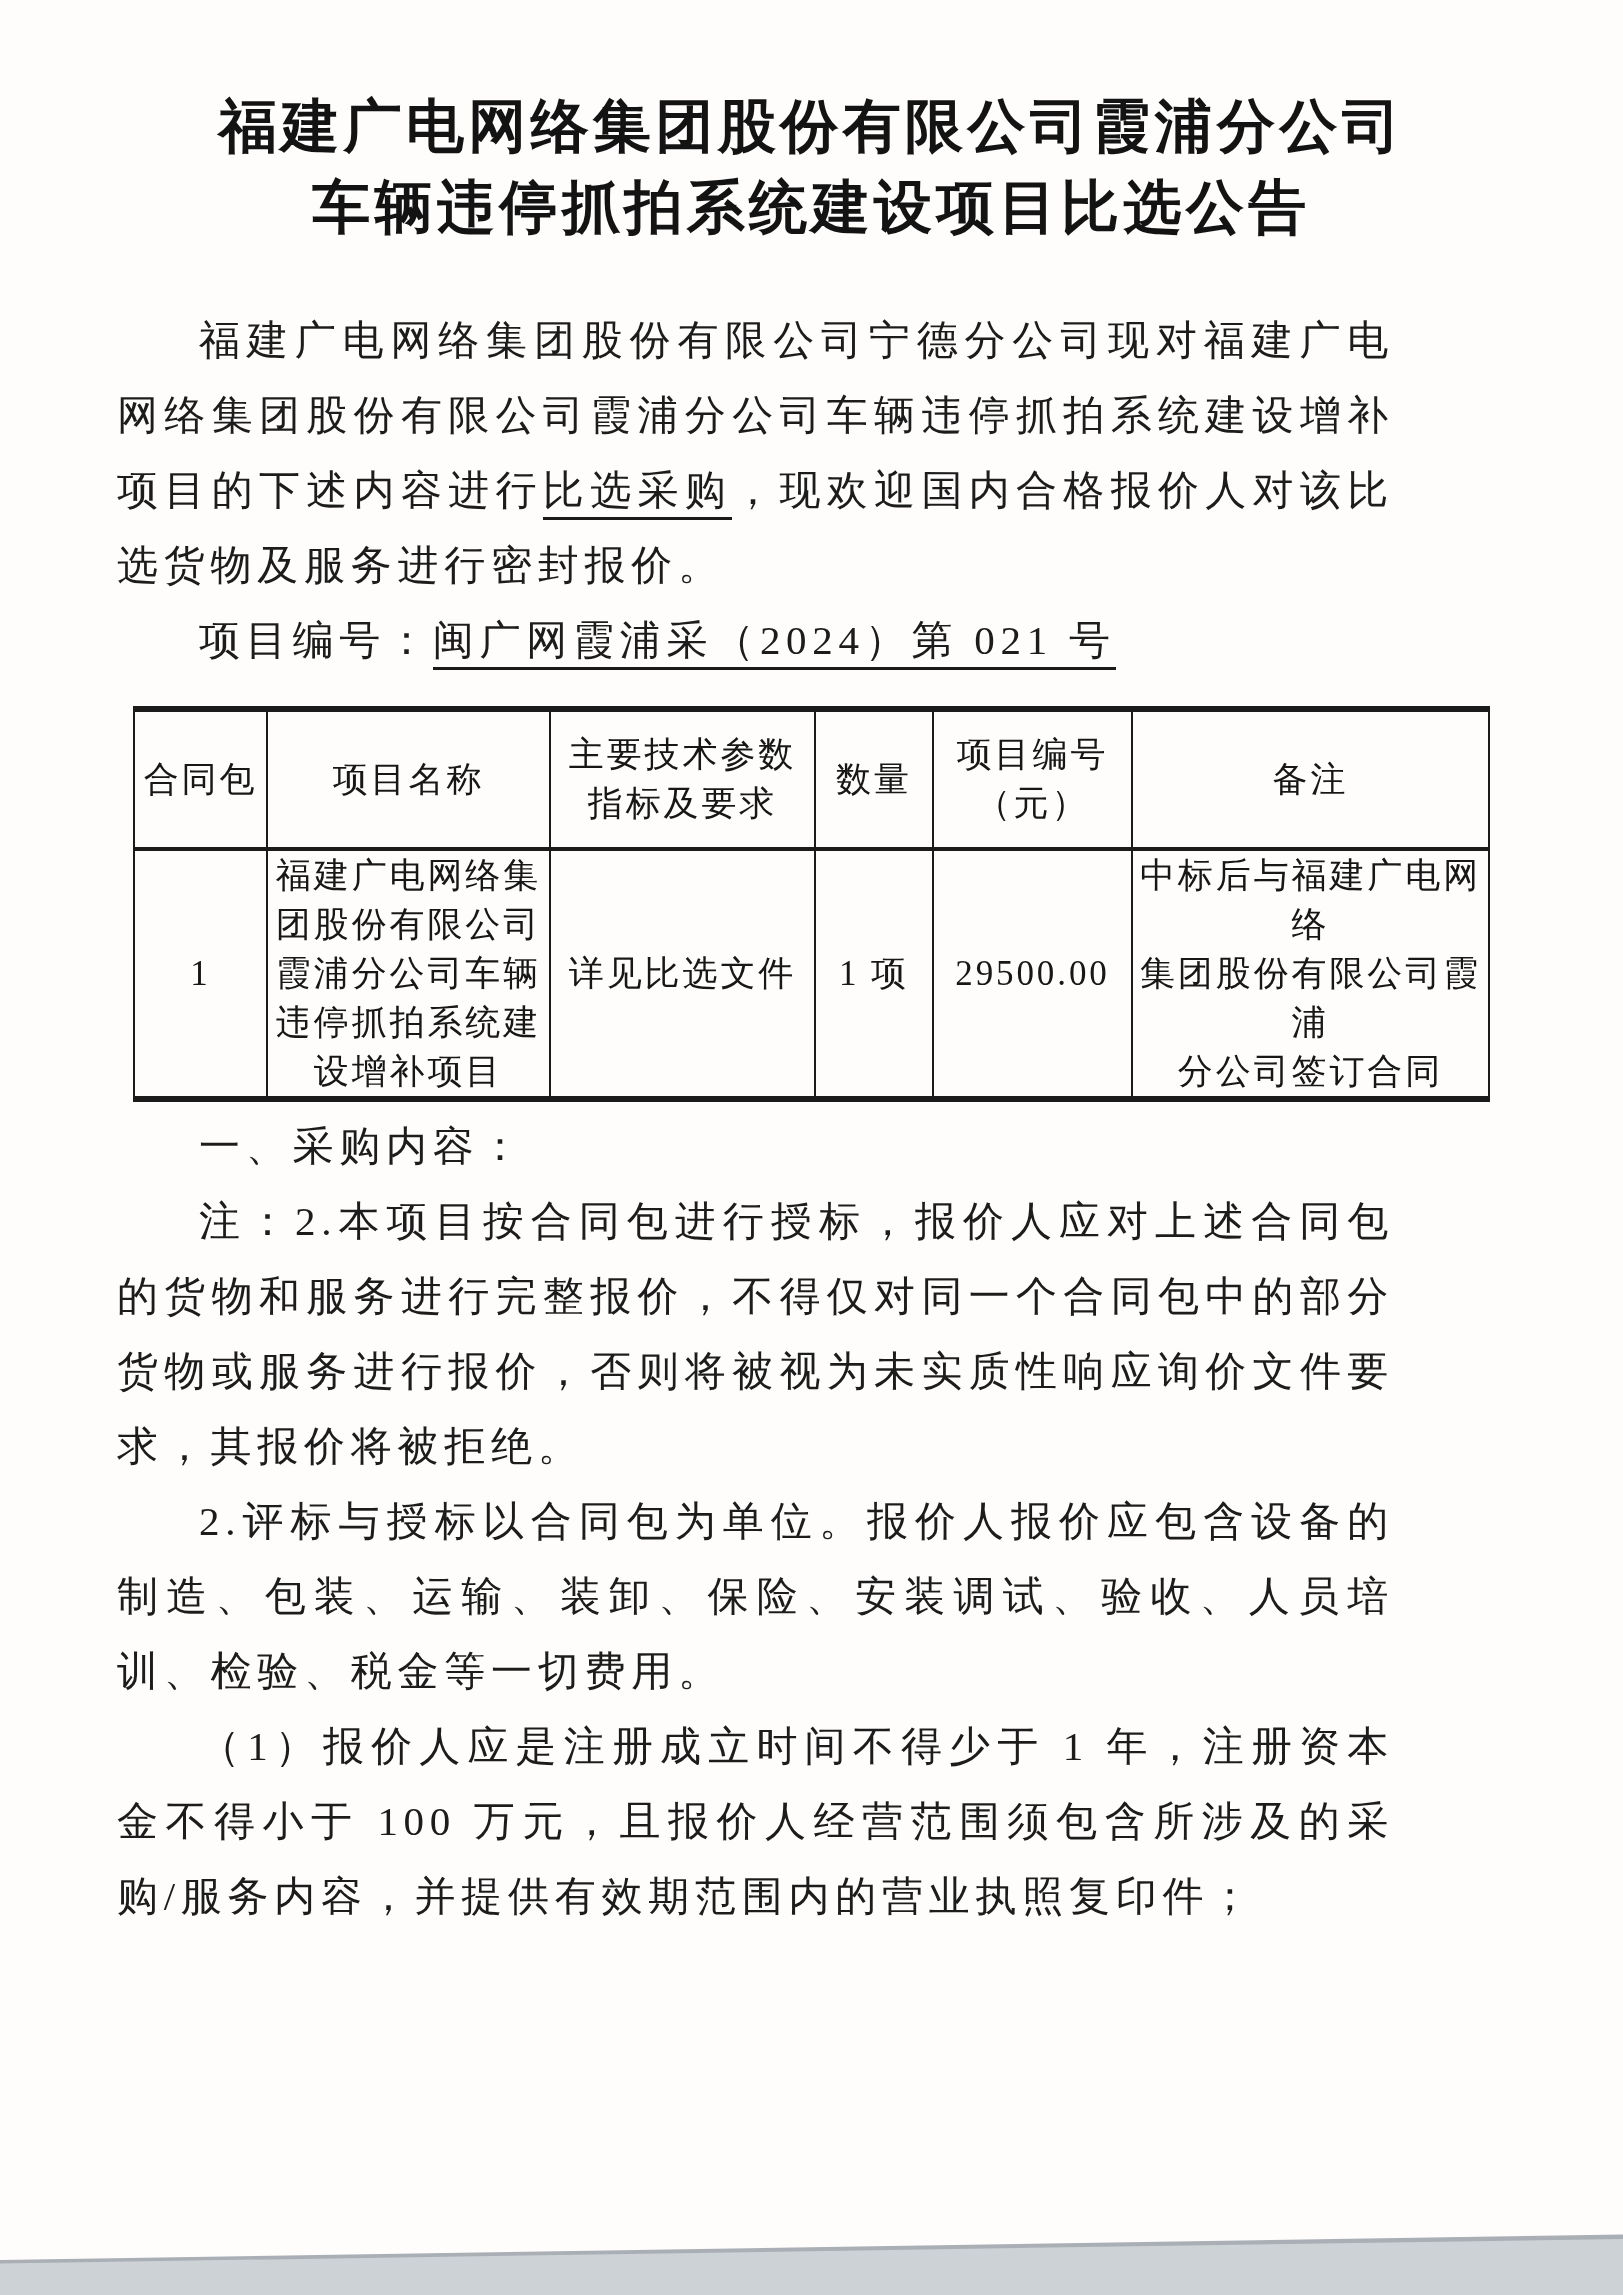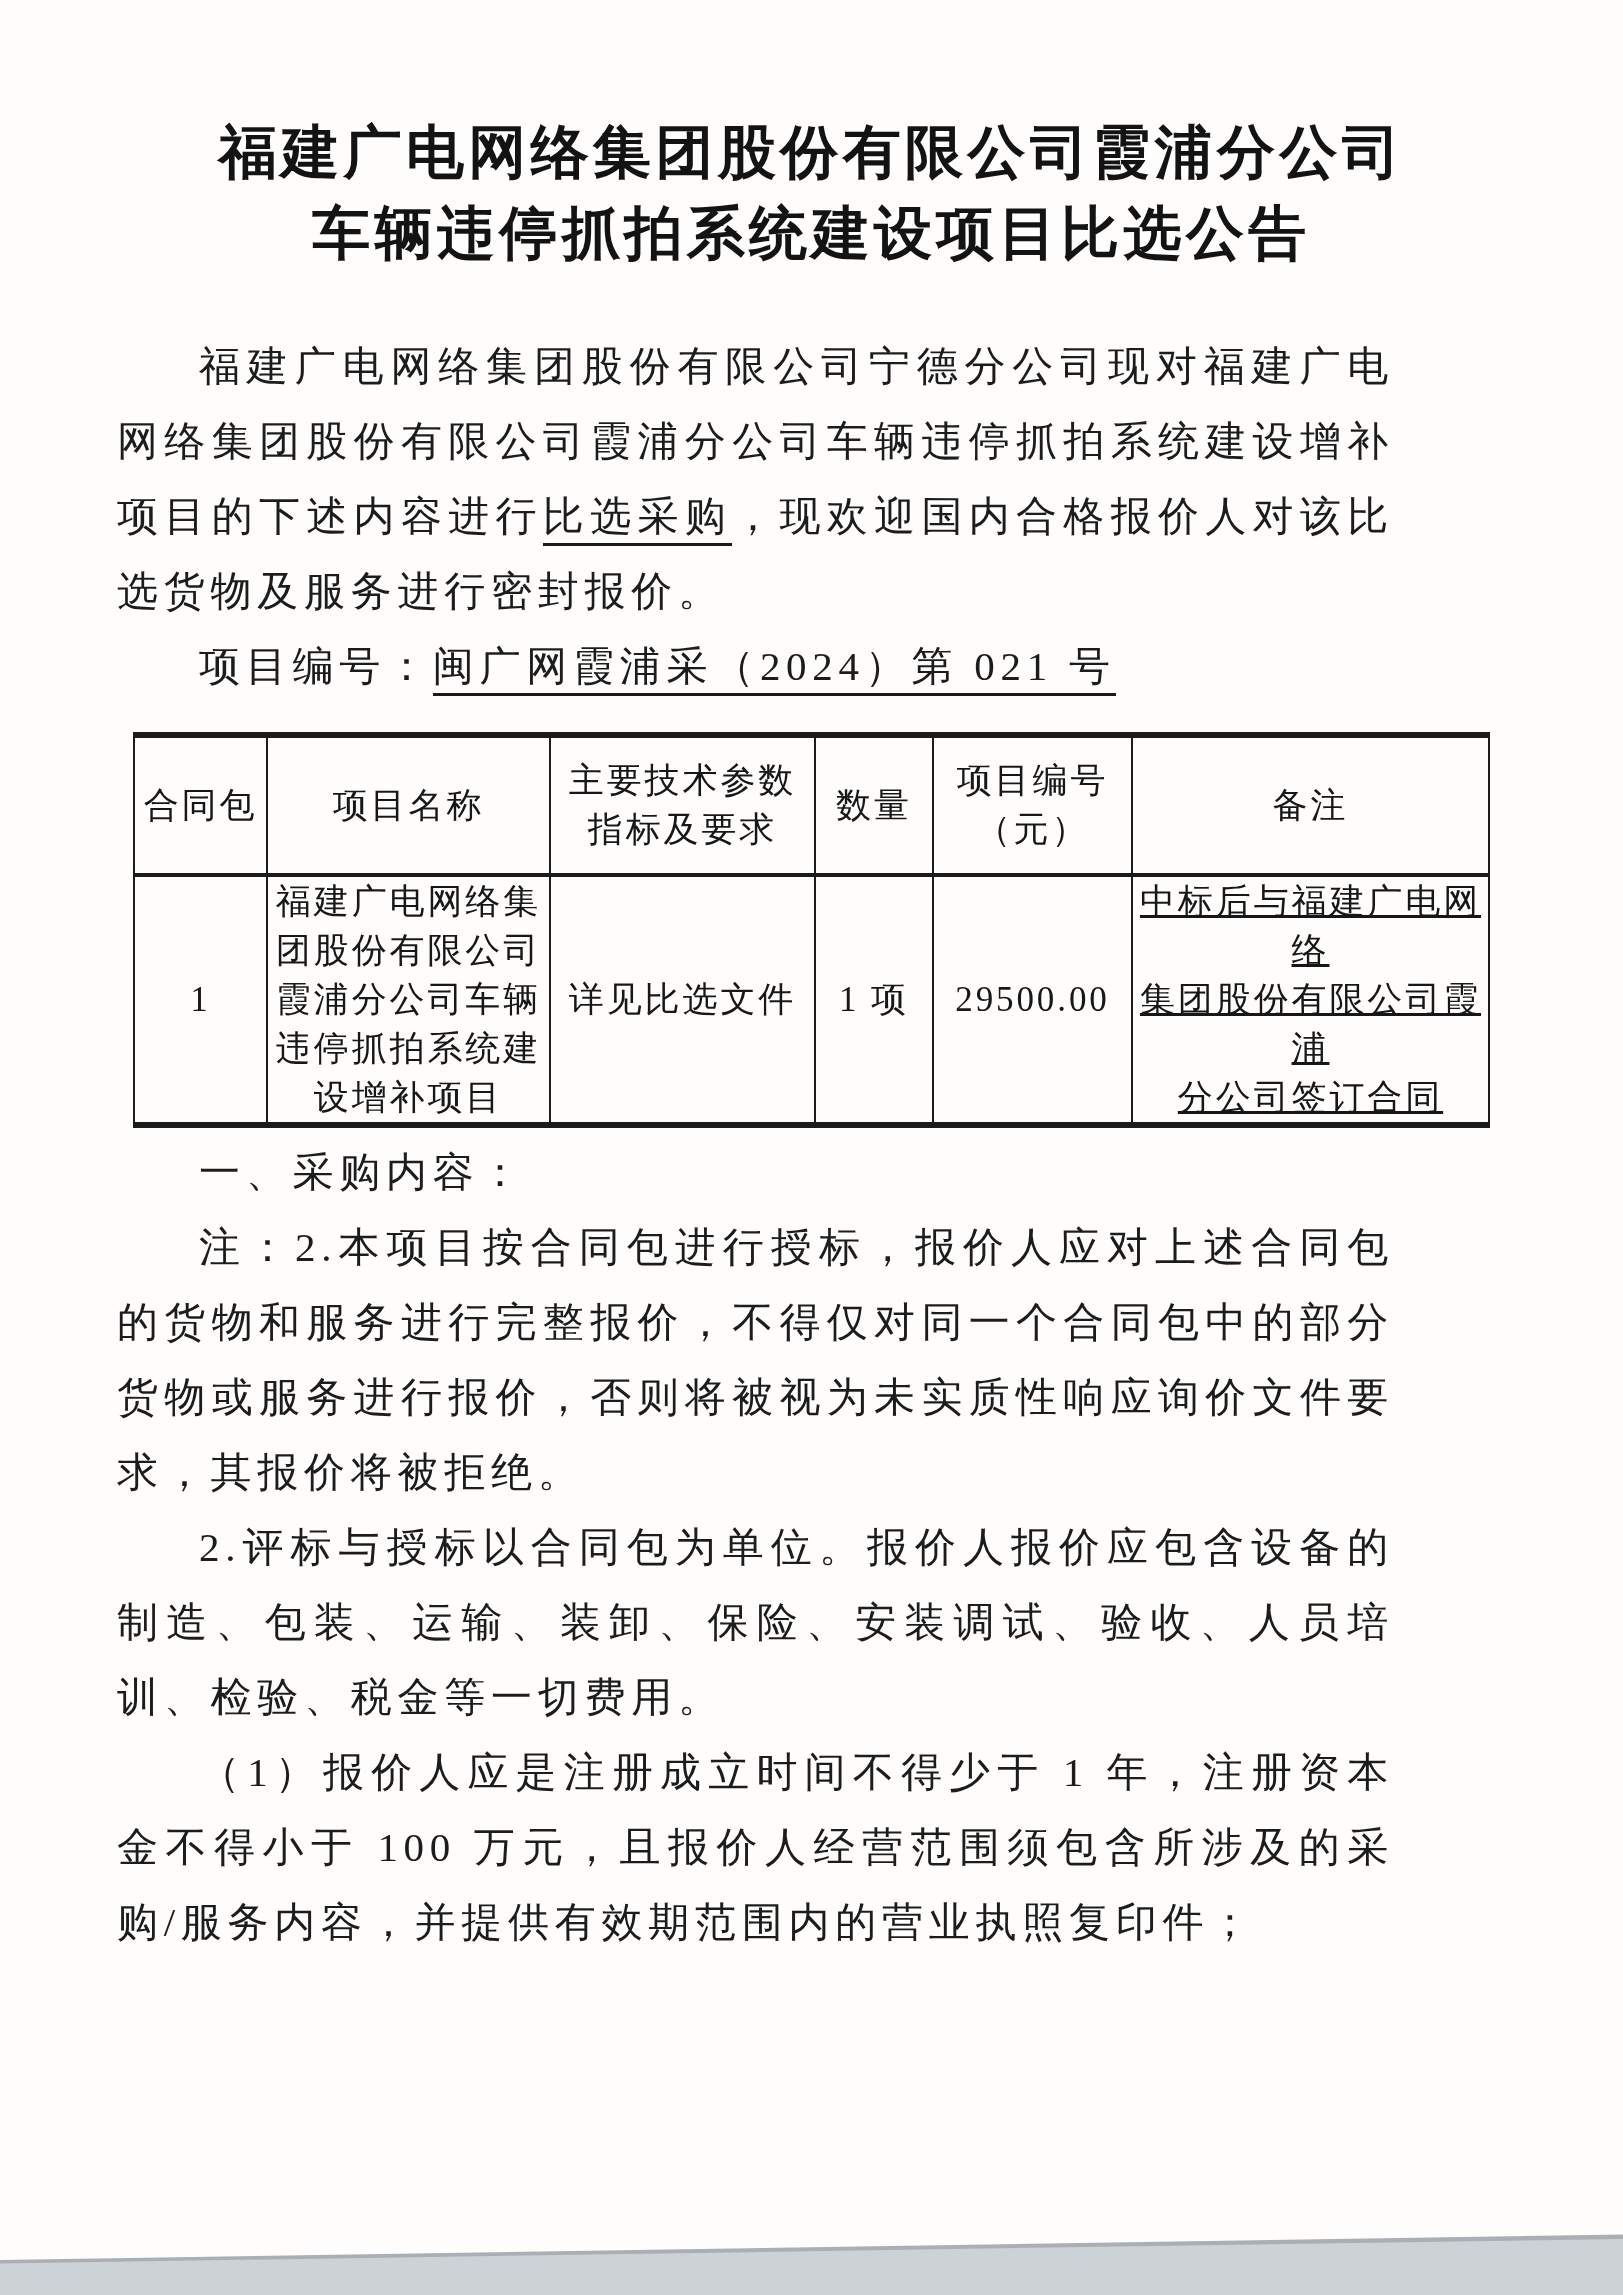--- a/index.html
+++ b/index.html
@@ -9,21 +9,21 @@
     height: 2295px;
     background: #fefefec;
     background-color: #fefdfc;
     overflow: hidden;
     font-family: "Liberation Serif", "DejaVu Serif", serif;
     color: #1a1a1a;
   }
   
   .doc-title {
     margin: 0;
-    padding-top: 112px;
+    padding-top: 86px;
     text-align: center;
     font-size: 58px;
     font-weight: 700;
     line-height: 81px;
     letter-spacing: 4.4px;
     color: #131313;
   }
   .doc-title span { display: block; }
   
   .text-block {
@@ -71,21 +71,20 @@
   .cell-name {
     text-align: left;
     line-height: 48px;
     letter-spacing: 3.4px;
     padding: 0 2px;
   }
   .cell-note {
     font-size: 33px;
     line-height: 49px;
     letter-spacing: 1px;
-    text-decoration: underline;
   }
   .cell-amount { letter-spacing: 0.5px; }
   
   .scan-edge-dark {
     position: absolute;
     left: 0; bottom: 0;
     width: 100%; height: 65px;
     background: #a9afb5;
     clip-path: polygon(0 46%, 100% 7%, 100% 100%, 0 100%);
   }

